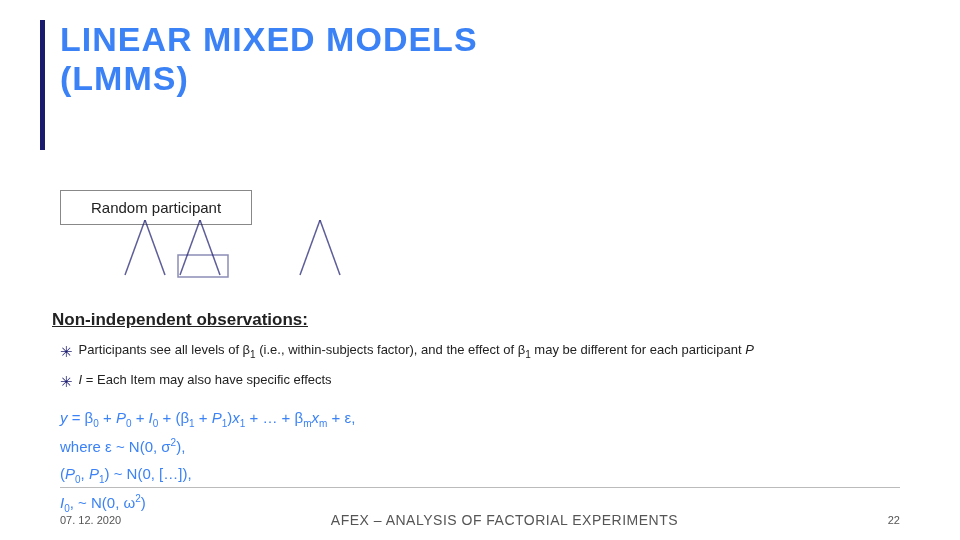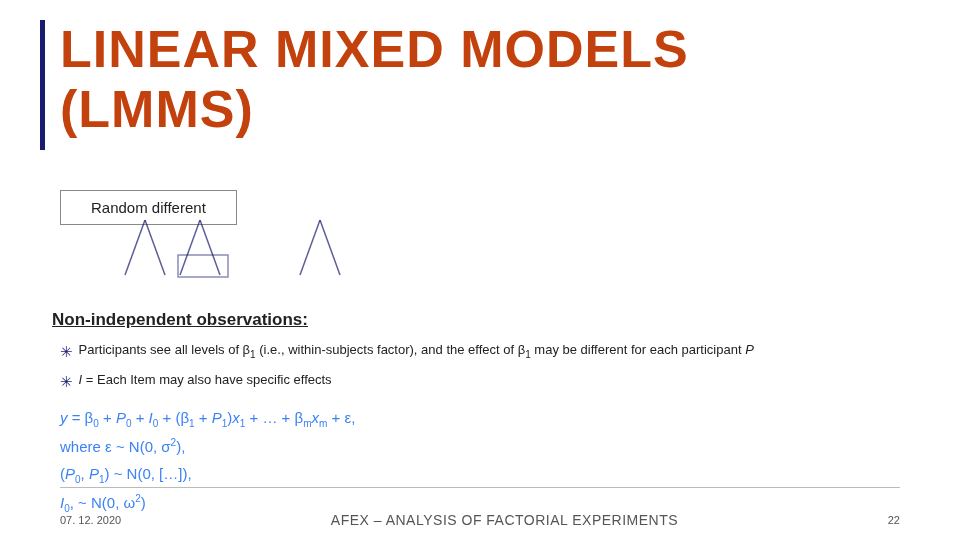--- a/index.html
+++ b/index.html
@@ -21,23 +21,23 @@
       background: #1a1a6e;
     }
 
     .title-block {
       position: absolute;
       left: 60px;
       top: 20px;
     }
 
     .main-title {
-      font-size: 52px;
+      font-size: 34px;
       font-weight: bold;
-      color: #c2410c;
+      color: #3b82f6;
       line-height: 1.15;
       letter-spacing: 1px;
     }
 
     .tabs-row {
       position: absolute;
       top: 190px;
       left: 60px;
       display: flex;
       gap: 0;
@@ -148,21 +148,21 @@
 
 <div class="left-bar"></div>
 
 <div class="title-block">
   <div class="main-title">LINEAR MIXED MODELS</div>
   <div class="main-title">(LMMS)</div>
 </div>
 
 <div class="tabs-row">
   <div class="tab tab-random-intercepts">
-    <span>Random different</span>
+    <span>Random participant</span>
   </div>
 </div>
 
 <svg class="arrows" viewBox="0 0 380 80" xmlns="http://www.w3.org/2000/svg">
 
   <line x1="85" y1="0" x2="65" y2="55" stroke="#1a1a6e" stroke-width="1.5" opacity="0.7"></line>
   <line x1="85" y1="0" x2="105" y2="55" stroke="#1a1a6e" stroke-width="1.5" opacity="0.7"></line>
 
   <line x1="140" y1="0" x2="120" y2="55" stroke="#1a1a6e" stroke-width="1.5" opacity="0.7"></line>
   <line x1="140" y1="0" x2="160" y2="55" stroke="#1a1a6e" stroke-width="1.5" opacity="0.7"></line>

